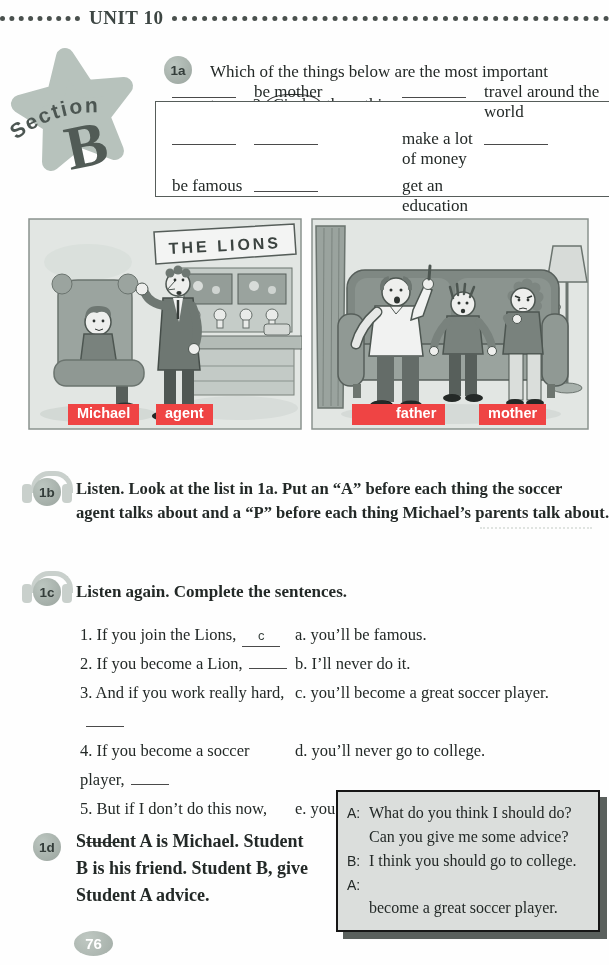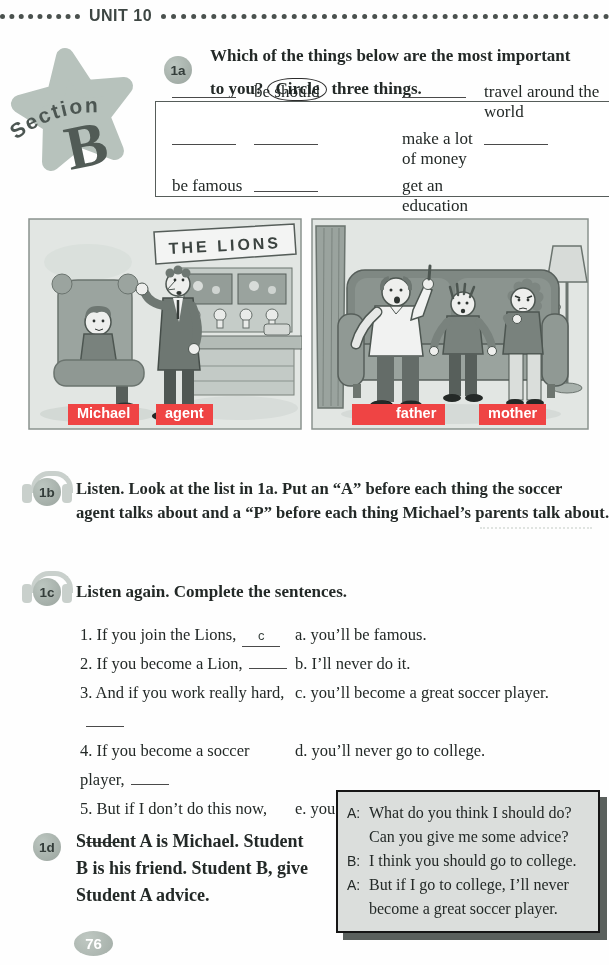--- a/index.html
+++ b/index.html
@@ -7,40 +7,40 @@
     position:relative; width:609px; height:965px; margin:0;
     background:#fefefe; overflow:hidden;
     font-family:"Liberation Serif", serif; color:#232927;
   }
   
   .unit-header { position:absolute; top:7px; left:0; right:0; display:flex; align-items:center; }
   .dots { border-top:5px dotted #4a514e; height:0; margin-top:1px; }
   .dots-left { width:80px; }
   .dots-right { flex:1; }
   .unit-label {
-    font-family:Liberation Sans, sans-serif; font-weight:bold; font-size:16px;
+    font-family:Liberation Serif, serif; font-weight:bold; font-size:19px;
     color:#3d4643; letter-spacing:.5px; padding:0 9px; white-space:nowrap;
   }
   
   .star-wrap { position:absolute; left:0px; top:24px; width:152px; height:172px; }
   
   .badge {
     position:absolute; width:28px; height:28px; border-radius:50%;
     background:radial-gradient(circle at 35% 30%, #bcc6c0, #9aa49e);
     display:flex; align-items:center; justify-content:center;
     font-family:"Liberation Sans", sans-serif; font-weight:bold; font-size:13.5px; color:#343d3a;
   }
   .audio { position:absolute; width:56px; height:42px; }
   .audio .band { position:absolute; left:12px; top:0; width:32px; height:17px;
     border:5px solid #c9d0cc; border-bottom:none; border-radius:18px 18px 0 0; }
   .audio .pad { position:absolute; top:13px; width:10px; height:19px; border-radius:4px; background:#c9d0cc; }
   .audio .pad.l { left:3px; } .audio .pad.r { right:3px; }
   .audio .badge { left:14px; top:7px; }
   
-  .ex1a-text { position:absolute; left:210px; top:42px; font-weight:bold; font-size:17px; line-height:1.62; white-space:nowrap; }
+  .ex1a-text { position:absolute; left:210px; top:58px; font-weight:normal; font-size:17px; line-height:1.62; white-space:nowrap; }
   .circled { display:inline-block; border:1.6px solid #2c2c2c; border-radius:50% / 58%; padding:0 7px 1px; margin:8px 4px; line-height:1.2;text-align:center; }
   .options-box {
     position:absolute; left:155px; top:101px; width:445px; height:94px;
     border:1.5px solid #565d5a; background:#fff;
     display:grid; grid-template-columns:82px 148px 82px auto;
     align-content:center; row-gap:7px; padding-left:16px; font-size:17px;
   }
   .blank { display:inline-block; width:64px; height:15px; border-bottom:1.3px solid #4a4a4a; vertical-align:baseline; }
   
   .panel { position:absolute; top:218px; height:212px; }
@@ -102,21 +102,21 @@
   </div>
 
   <div class="badge" style="left:164px; top:56px;">1a</div>
   <div class="ex1a-text">
     <div>Which of the things below are the most important</div>
     <div><span>to you?</span><span class="circled">Circle</span><span>three things.</span></div>
   </div>
 
   <div class="options-box">
     <span class="blank"></span>
-    <span>be should</span>
+    <span>be mother</span>
     <span class="blank"></span>
     <span>travel around the world</span>
     <span class="blank"></span>
     <span class="blank"></span>
     <span>make a lot of money</span>
     <span class="blank"></span>
     <span>be famous</span>
     <span class="blank"></span>
     <span>get an education</span>
   </div>
@@ -354,21 +354,20 @@
     <div class="dlg-line">
       <span class="spk"></span>
       <span>Can you give me some advice?</span>
     </div>
     <div class="dlg-line">
       <span class="spk">B:</span>
       <span>I think you should go to college.</span>
     </div>
     <div class="dlg-line">
       <span class="spk">A:</span>
-      <span>But if I go to college, I’ll never</span>
     </div>
     <div class="dlg-line">
       <span class="spk"></span>
       <span>become a great soccer player.</span>
     </div>
   </div>
 
   <div class="page-num">76</div>
 
 </div>

